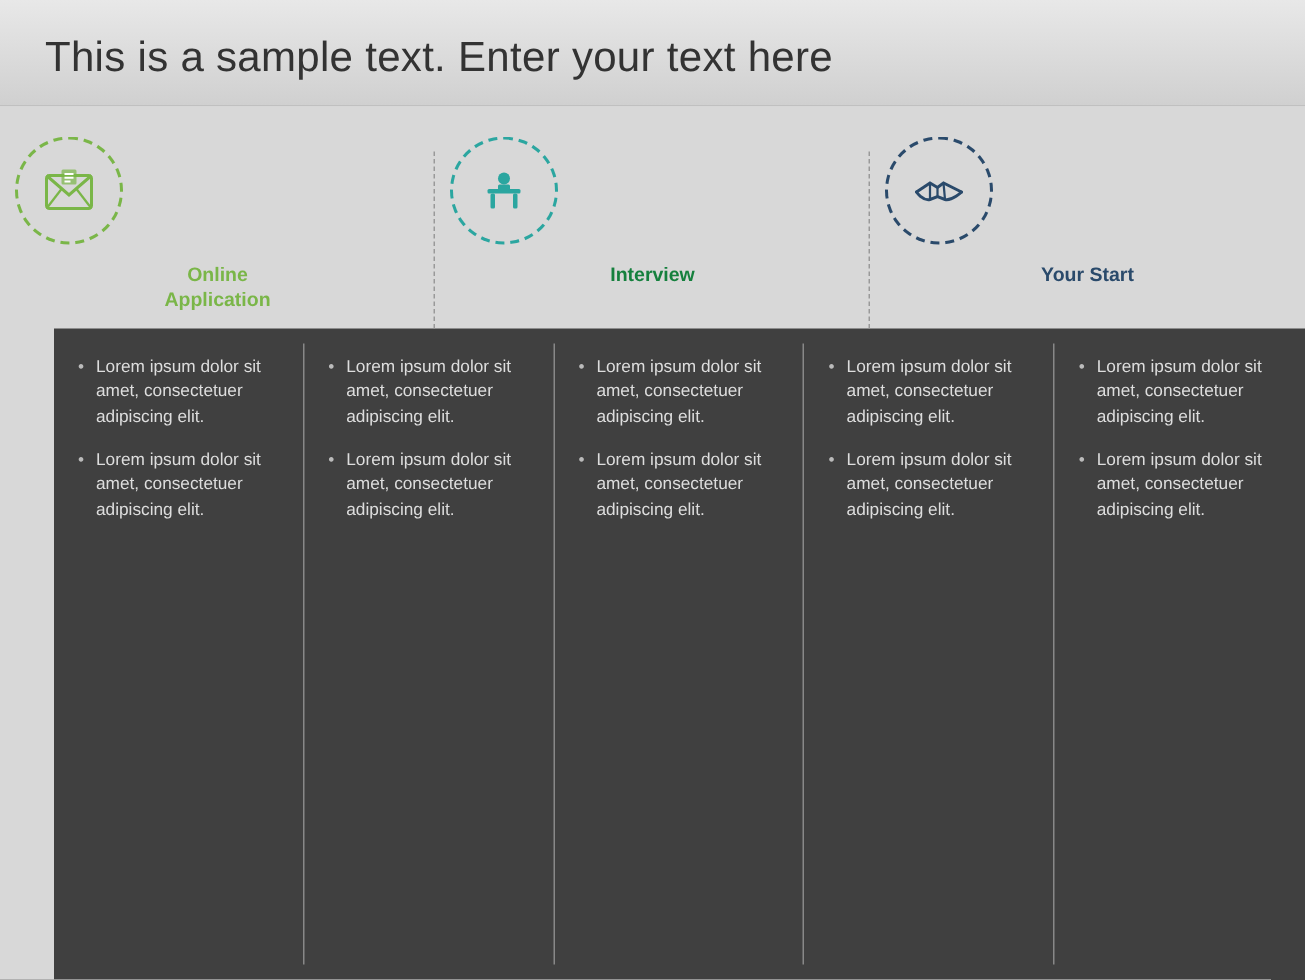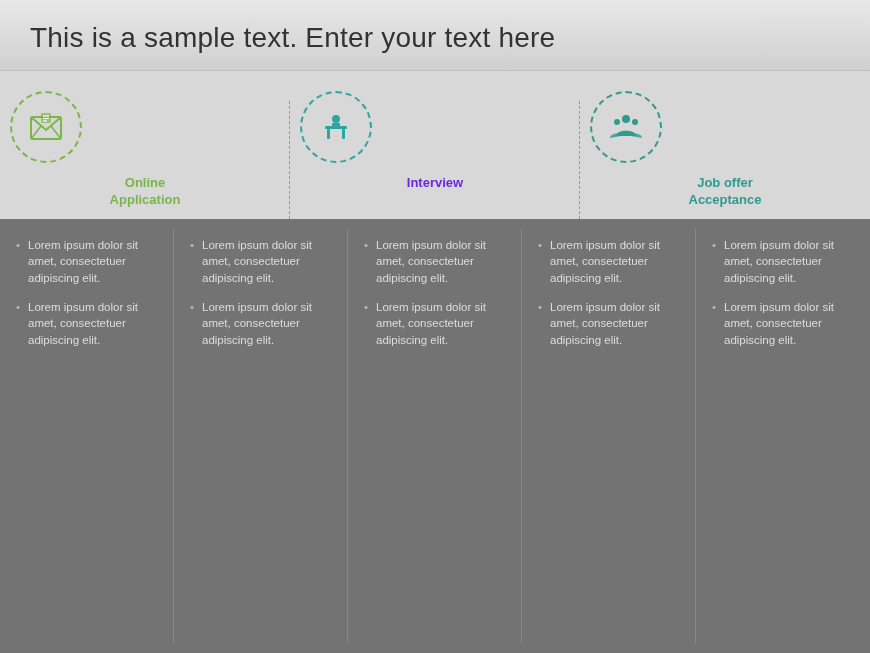--- a/index.html
+++ b/index.html
@@ -87,30 +87,31 @@
       font-weight: 600;
       line-height: 1.3;
     }
 
     
     .step-1 .icon-circle { border-color: #7ab648; }
     .step-1 .step-label { color: #7ab648; }
     .step-2 .icon-circle { border-color: #4a5fa0; }
     .step-2 .step-label { color: #4a5fa0; }
     .step-3 .icon-circle { border-color: #2ba6a0; }
-    .step-3 .step-label { color: #6d28d9; }
+    .step-3 .step-label { color: #15803d; }
     .step-4 .icon-circle { border-color: #2e9b8e; }
     .step-4 .step-label { color: #2e9b8e; }
     .step-5 .icon-circle { border-color: #2a4a6b; }
     .step-5 .step-label { color: #2a4a6b; }
 
     .desc-area {
       flex: 1;
-      background: #737373;
-      display: flex;
+      background: #404040;
+      display: flex;
+      margin-left: 36px;
     }
 
     .desc-col {
       flex: 1;
       padding: 18px 14px 18px 14px;
       position: relative;
       color: #e8e8e8;
       font-size: 11.5px;
       line-height: 1.45;
     }
@@ -182,35 +183,33 @@
             <rect x="10" y="21" width="3" height="10" rx="1" fill="#2ba6a0"></rect>
             <rect x="25" y="21" width="3" height="10" rx="1" fill="#2ba6a0"></rect>
 
             <circle cx="19" cy="11" r="4" fill="#2ba6a0"></circle>
             <rect x="15" y="15" width="8" height="4" rx="1" fill="#2ba6a0"></rect>
           </svg>
         </div>
         <div class="step-label">Interview</div>
       </div>
 
-      <div class="step-col step-4">
+
+      <div class="step-col step-5">
         <div class="icon-circle">
           <svg viewBox="0 0 38 38" fill="none" xmlns="http://www.w3.org/2000/svg">
-
-            <circle cx="19" cy="11" r="4" fill="#2e9b8e"></circle>
-            <circle cx="10" cy="14" r="3" fill="#2e9b8e"></circle>
-            <circle cx="28" cy="14" r="3" fill="#2e9b8e"></circle>
-            <path d="M9 28 C9 21 29 21 29 28" fill="#2e9b8e"></path>
-            <path d="M3 30 C3 25 14 24 14 28" fill="#2e9b8e" opacity="0.8"></path>
-            <path d="M35 30 C35 25 24 24 24 28" fill="#2e9b8e" opacity="0.8"></path>
+            <path d="M4 20 L13 14 L18 17 L22 14 L34 20" stroke="#2a4a6b" stroke-width="2" fill="none" stroke-linecap="round"></path>
+            <path d="M4 20 C4 20 8 26 13 25 L18 23 L23 25 C28 26 34 20 34 20" stroke="#2a4a6b" stroke-width="2" fill="none" stroke-linecap="round"></path>
+            <path d="M13 14 L13 25" stroke="#2a4a6b" stroke-width="1.5"></path>
+            <path d="M22 14 L23 25" stroke="#2a4a6b" stroke-width="1.5"></path>
+            <path d="M18 17 L18 23" stroke="#2a4a6b" stroke-width="1.5"></path>
           </svg>
         </div>
-        <div class="step-label">Job offer<br>Acceptance</div>
-      </div>
-
+        <div class="step-label">Your Start</div>
+      </div>
 
     </div>
 
     <div class="desc-area">
 
       <div class="desc-col">
         <ul>
           <li>Lorem ipsum dolor sit amet, consectetuer adipiscing elit.</li>
           <li>Lorem ipsum dolor sit amet, consectetuer adipiscing elit.</li>
         </ul>

